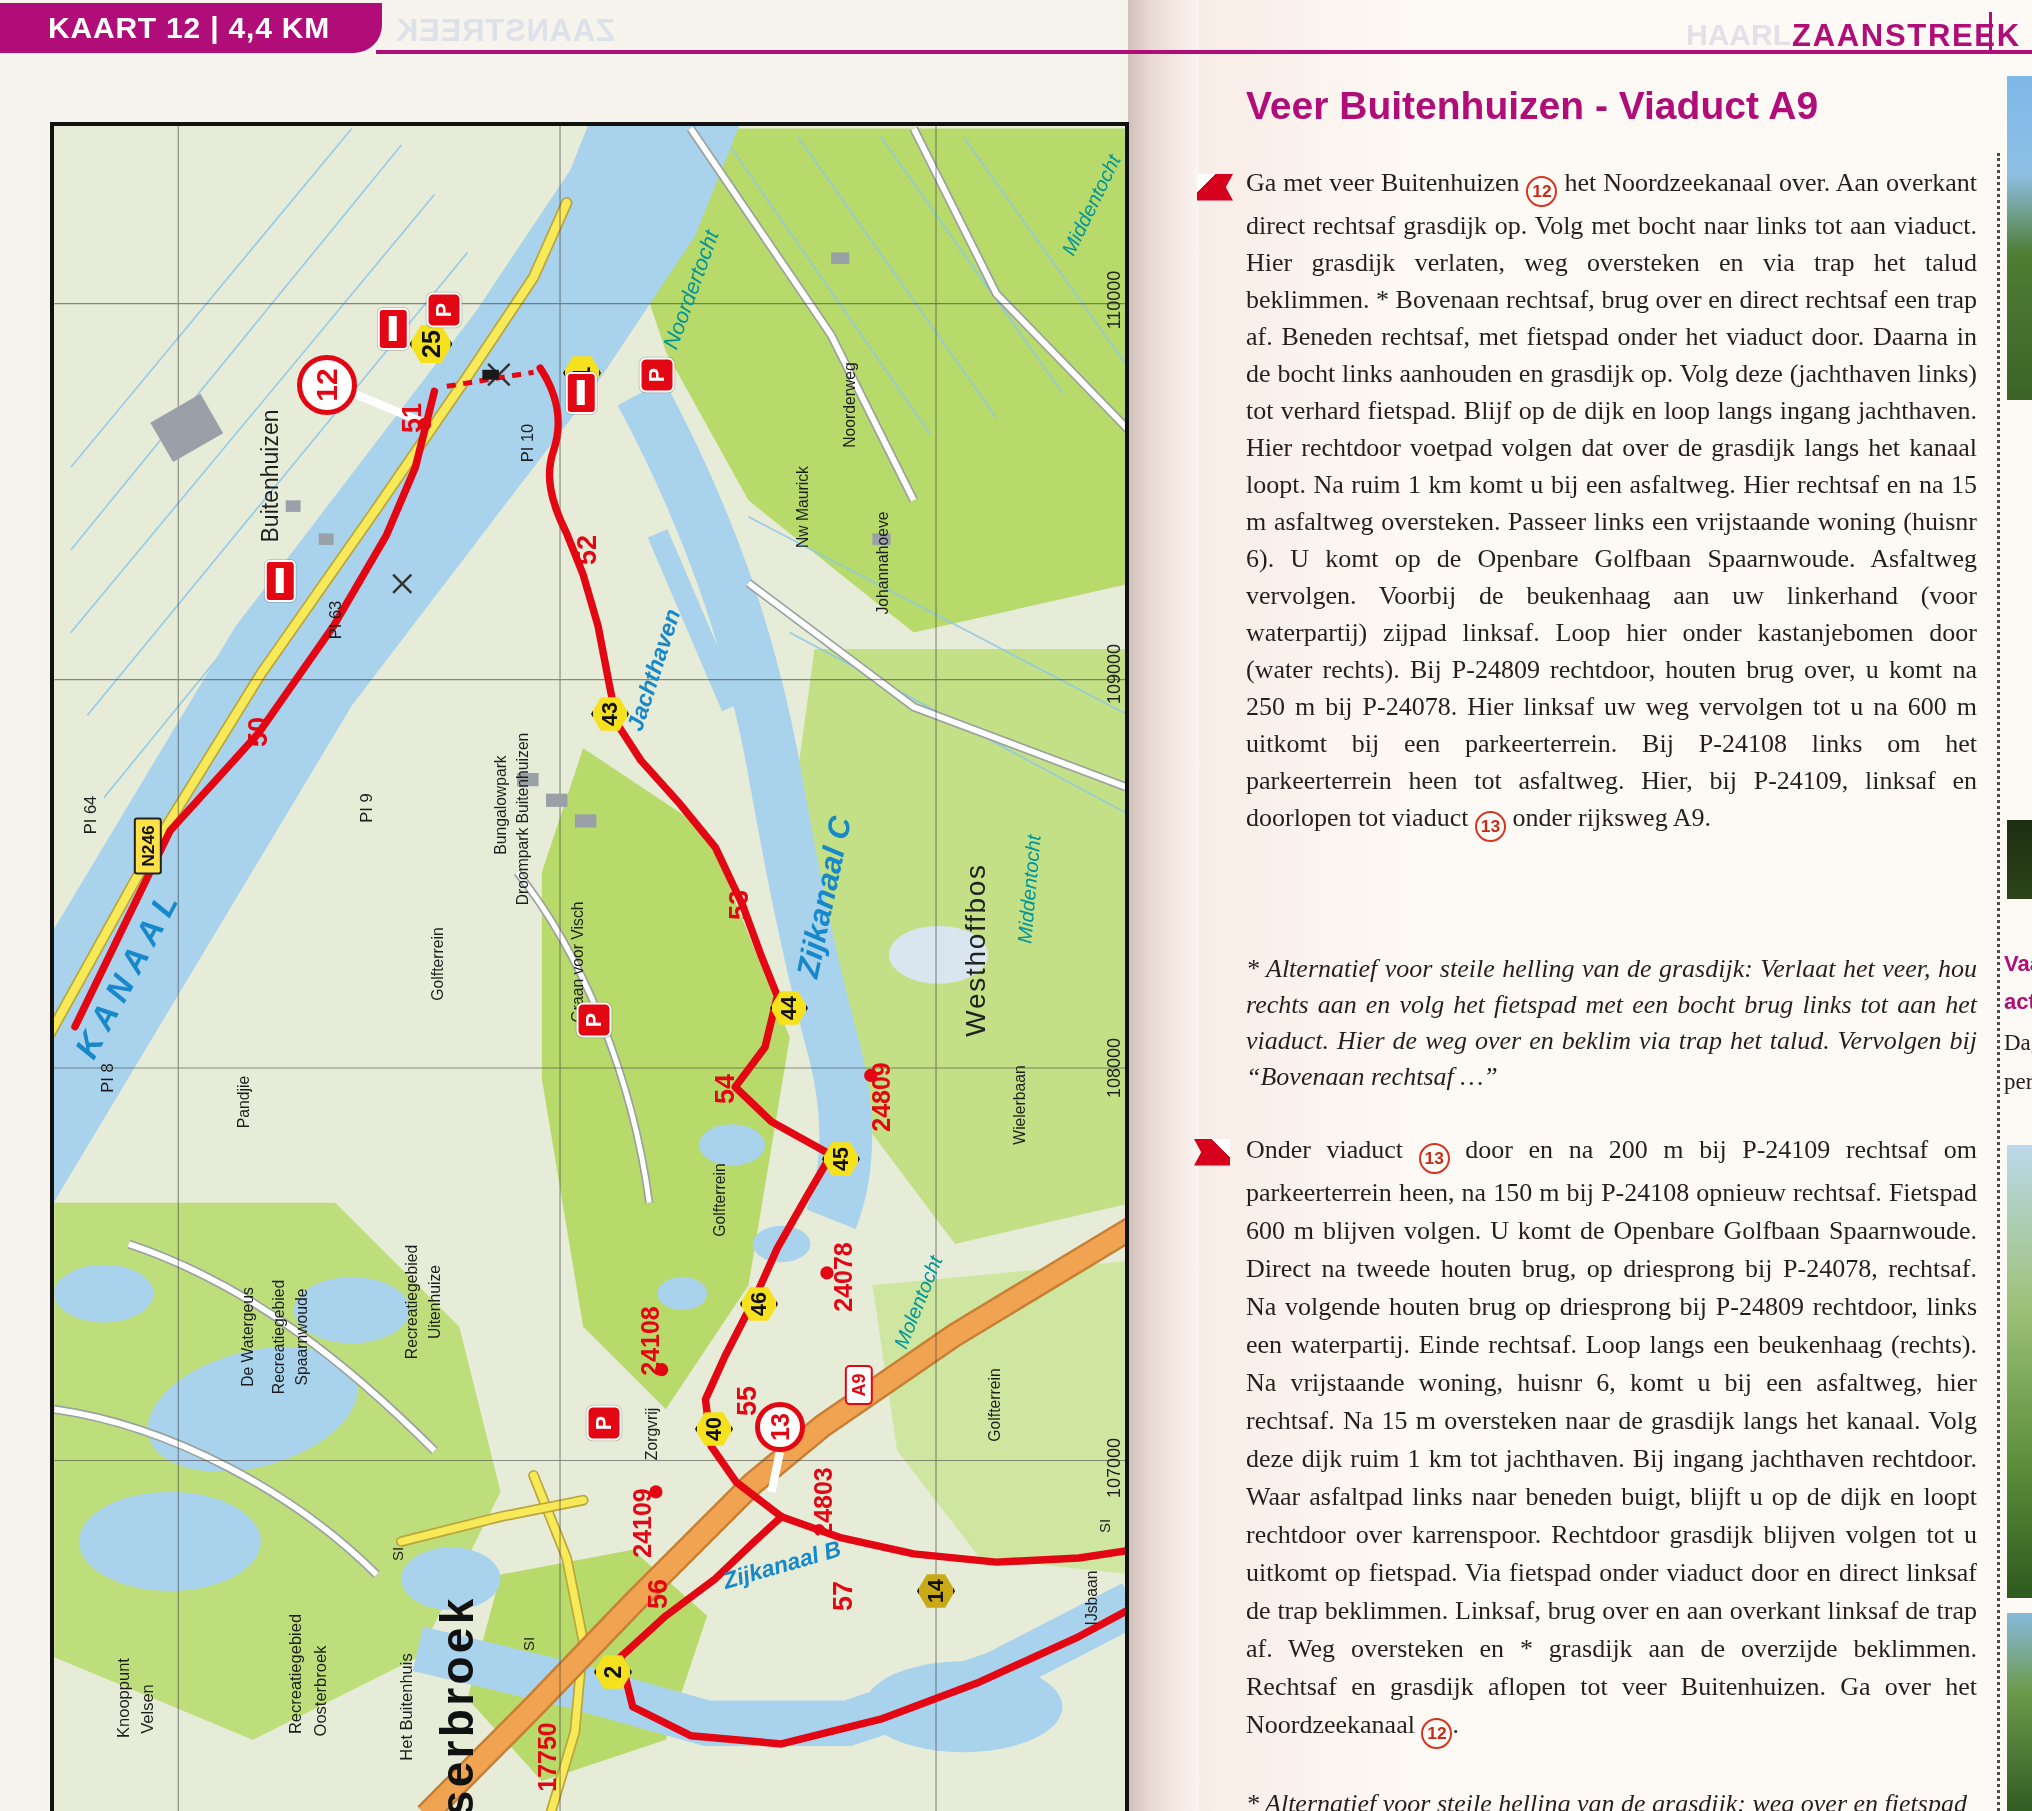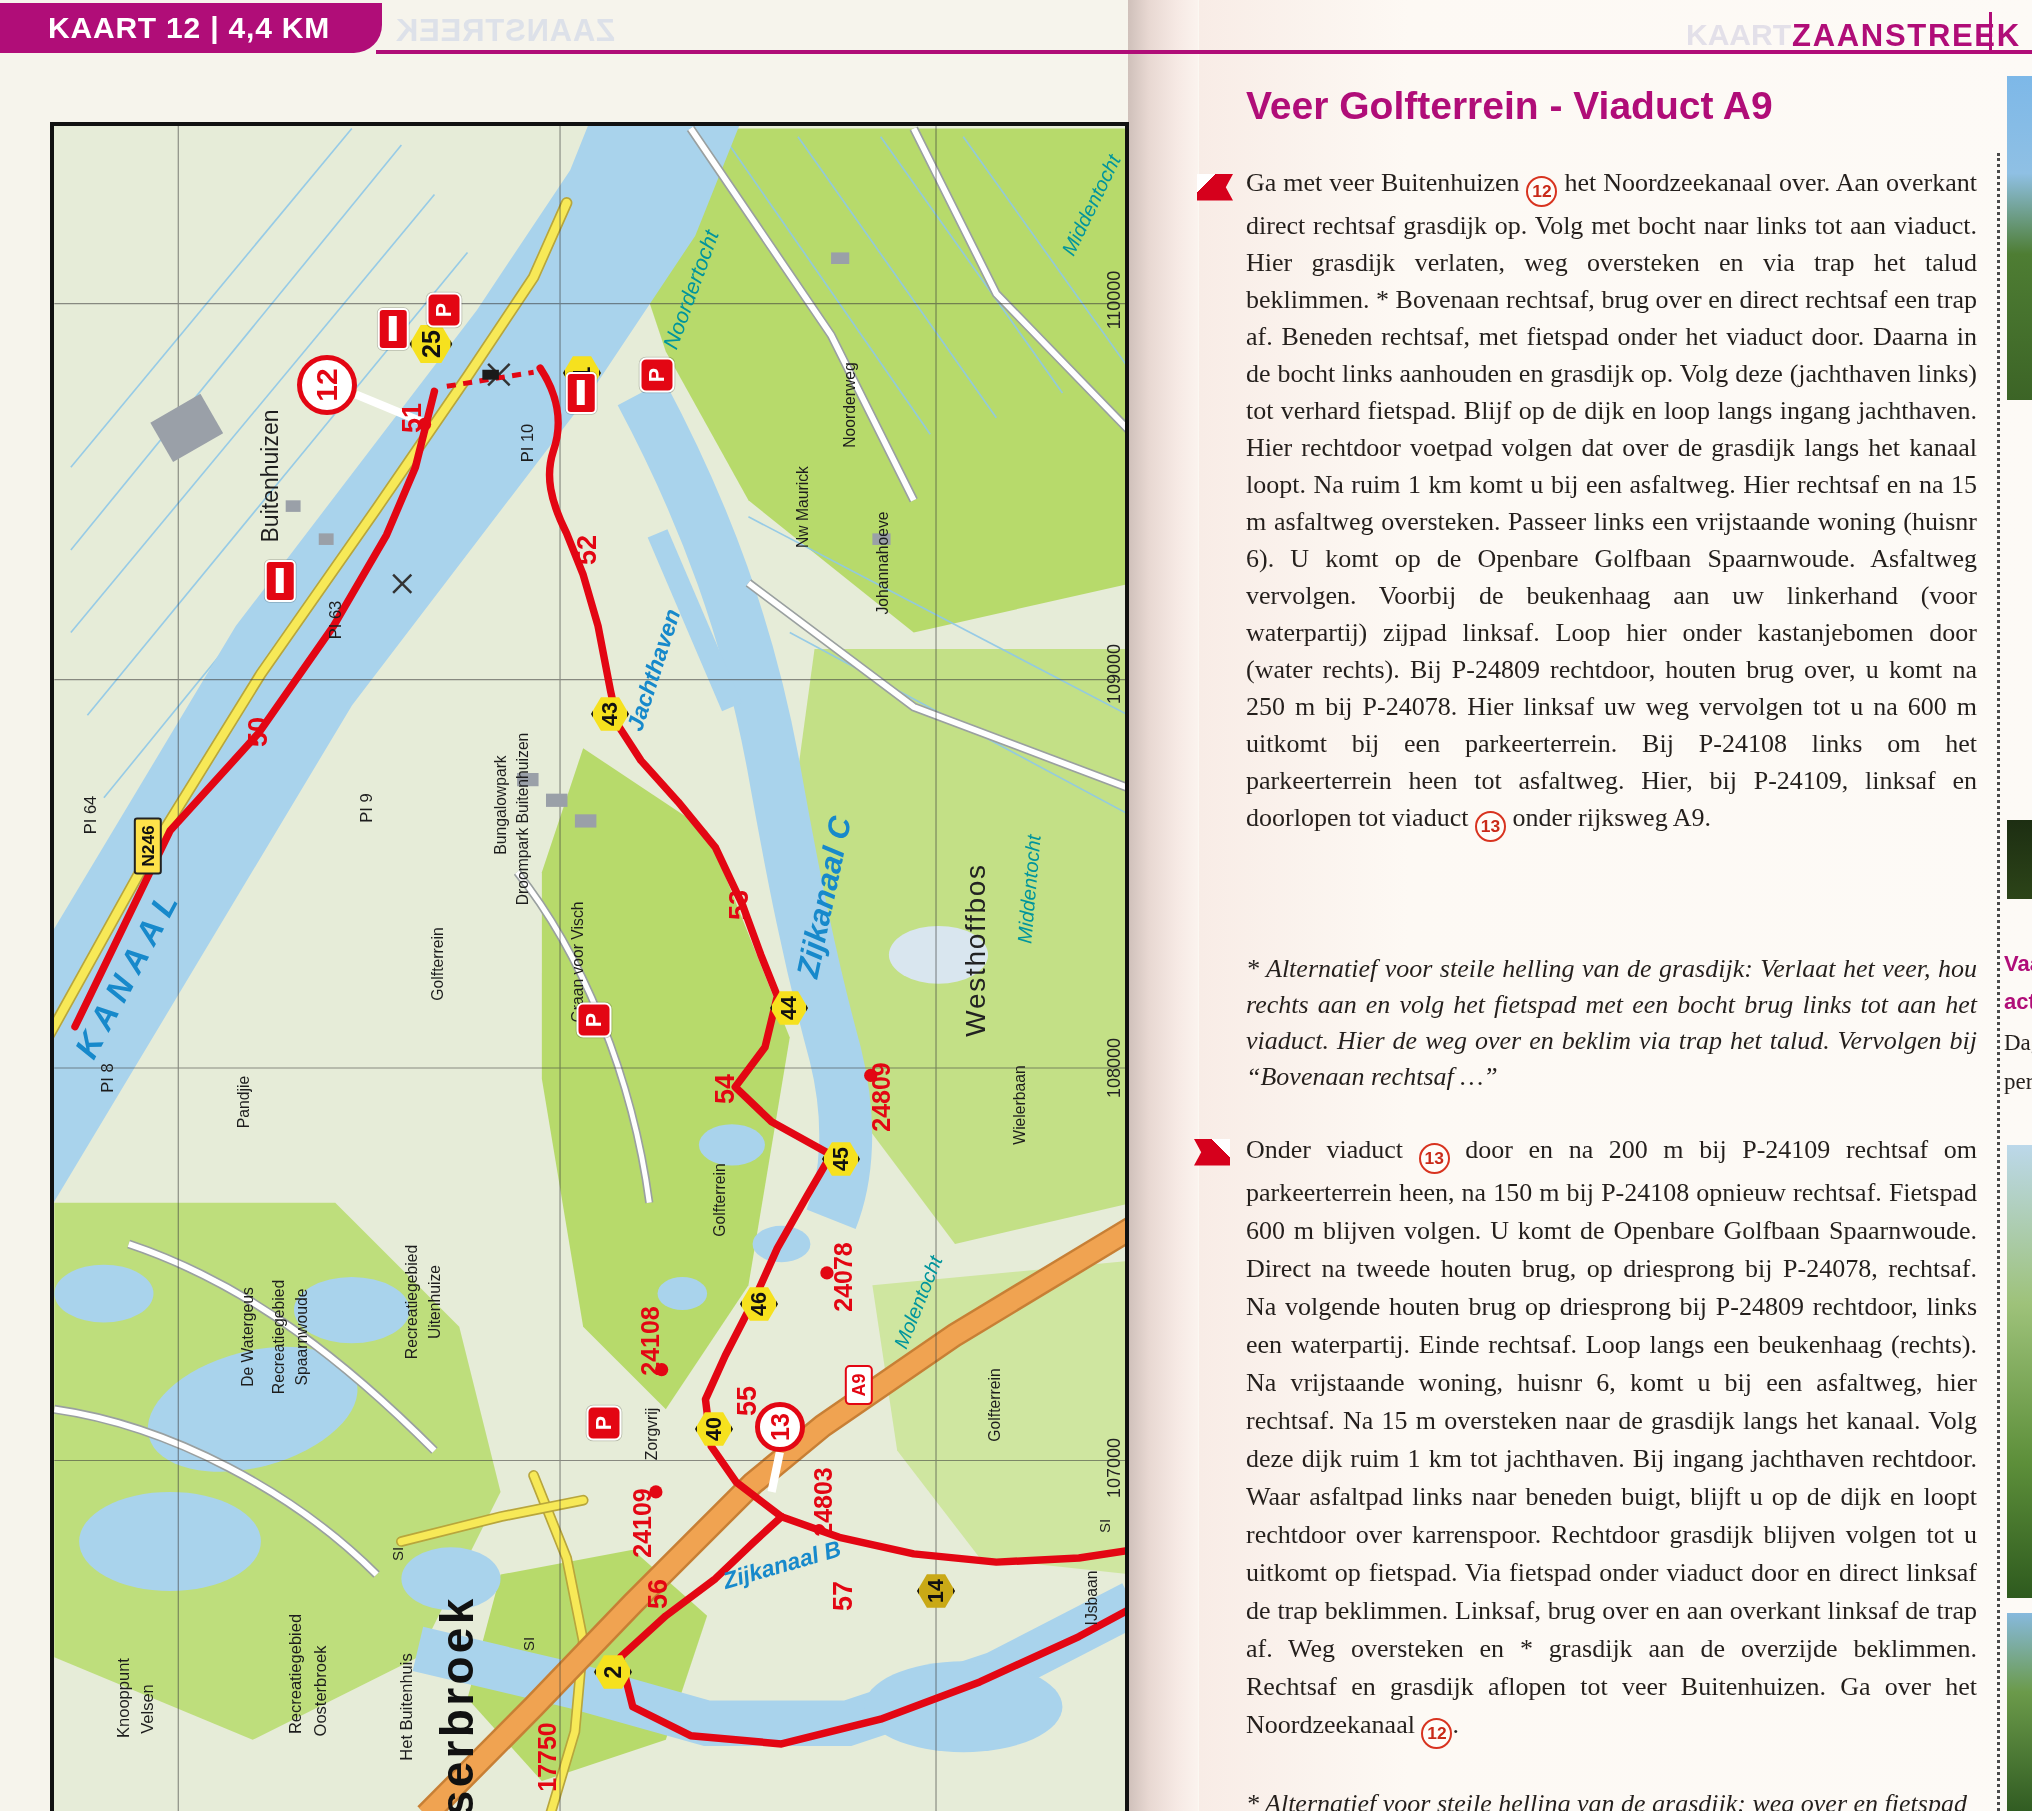--- a/index.html
+++ b/index.html
@@ -317,25 +317,25 @@
           <div class="pbody">P</div>
         </div>
       </div>
   </div>
 
   <div id="kaart-band">
     <span>KAART 12 | 4,4 KM</span>
   </div>
   <div id="top-rule"></div>
   <div id="ghost-left">ZAANSTREEK</div>
-  <div id="ghost-right">KAART</div>
+  <div id="ghost-right">HAARL</div>
   <div id="region-label">ZAANSTREEK</div>
   <div id="edge-tick"></div>
 
-  <div id="article-title">Veer Golfterrein - Viaduct A9</div>
+  <div id="article-title">Veer Buitenhuizen - Viaduct A9</div>
   <div id="flag1" class="flag"></div>
   <div id="para1" class="body-par"><span>Ga met veer Buitenhuizen </span><span class="inl-circ">12</span><span> het Noordzeekanaal over. Aan overkant direct rechtsaf grasdijk op. Volg met bocht naar links tot aan viaduct. Hier grasdijk verlaten, weg oversteken en via trap het talud beklimmen. * Bovenaan rechtsaf, brug over en direct rechtsaf een trap af. Beneden rechtsaf, met fietspad onder het viaduct door. Daarna in de bocht links aanhouden en grasdijk op. Volg deze (jachthaven links) tot verhard fietspad. Blijf op de dijk en loop langs ingang jachthaven. Hier rechtdoor voetpad volgen dat over de grasdijk langs het kanaal loopt. Na ruim 1 km komt u bij een asfaltweg. Hier rechtsaf en na 15 m asfaltweg oversteken. Passeer links een vrijstaande woning (huisnr 6). U komt op de Openbare Golfbaan Spaarnwoude. Asfaltweg vervolgen. Voorbij de beukenhaag aan uw linkerhand (voor waterpartij) zijpad linksaf. Loop hier onder kastanjebomen door (water rechts). Bij P-24809 rechtdoor, houten brug over, u komt na 250 m bij P-24078. Hier linksaf uw weg vervolgen tot u na 600 m uitkomt bij een parkeerterrein. Bij P-24108 links om het parkeerterrein heen tot asfaltweg. Hier, bij P-24109, linksaf en doorlopen tot viaduct </span><span class="inl-circ">13</span><span> onder rijksweg A9.</span></div>
   <div id="alt-note" class="body-par">* Alternatief voor steile helling van de grasdijk: Verlaat het veer, hou rechts aan en volg het fietspad met een bocht brug links tot aan het viaduct. Hier de weg over en beklim via trap het talud. Vervolgen bij “Bovenaan rechtsaf …”</div>
   <div id="flag2" class="flag"></div>
   <div id="para2" class="body-par"><span>Onder viaduct </span><span class="inl-circ">13</span><span> door en na 200 m bij P-24109 rechtsaf om parkeerterrein heen, na 150 m bij P-24108 opnieuw rechtsaf. Fietspad 600 m blijven volgen. U komt de Openbare Golfbaan Spaarnwoude. Direct na tweede houten brug, op driesprong bij P-24078, rechtsaf. Na volgende houten brug op driesprong bij P-24809 rechtdoor, links een waterpartij. Einde rechtsaf. Loop langs een beukenhaag (rechts). Na vrijstaande woning, huisnr 6, komt u bij een asfaltweg, hier rechtsaf. Na 15 m oversteken naar de grasdijk langs het kanaal. Volg deze dijk ruim 1 km tot jachthaven. Bij ingang jachthaven rechtdoor. Waar asfaltpad links naar beneden buigt, blijft u op de dijk en loopt rechtdoor over karrenspoor. Rechtdoor grasdijk blijven volgen tot u uitkomt op fietspad. Via fietspad onder viaduct door en direct linksaf de trap beklimmen. Linksaf, brug over en aan overkant linksaf de trap af. Weg oversteken en * grasdijk aan de overzijde beklimmen. Rechtsaf en grasdijk aflopen tot veer Buitenhuizen. Ga over het Noordzeekanaal </span><span class="inl-circ">12</span><span>.</span></div>
   <div id="bottom-note" class="body-par">* Alternatief voor steile helling van de grasdijk: weg over en fietspad</div>
 
   <div id="dotted-sep"></div>
   <div class="photo tree"></div>
   <div class="photo darkfol"></div>

